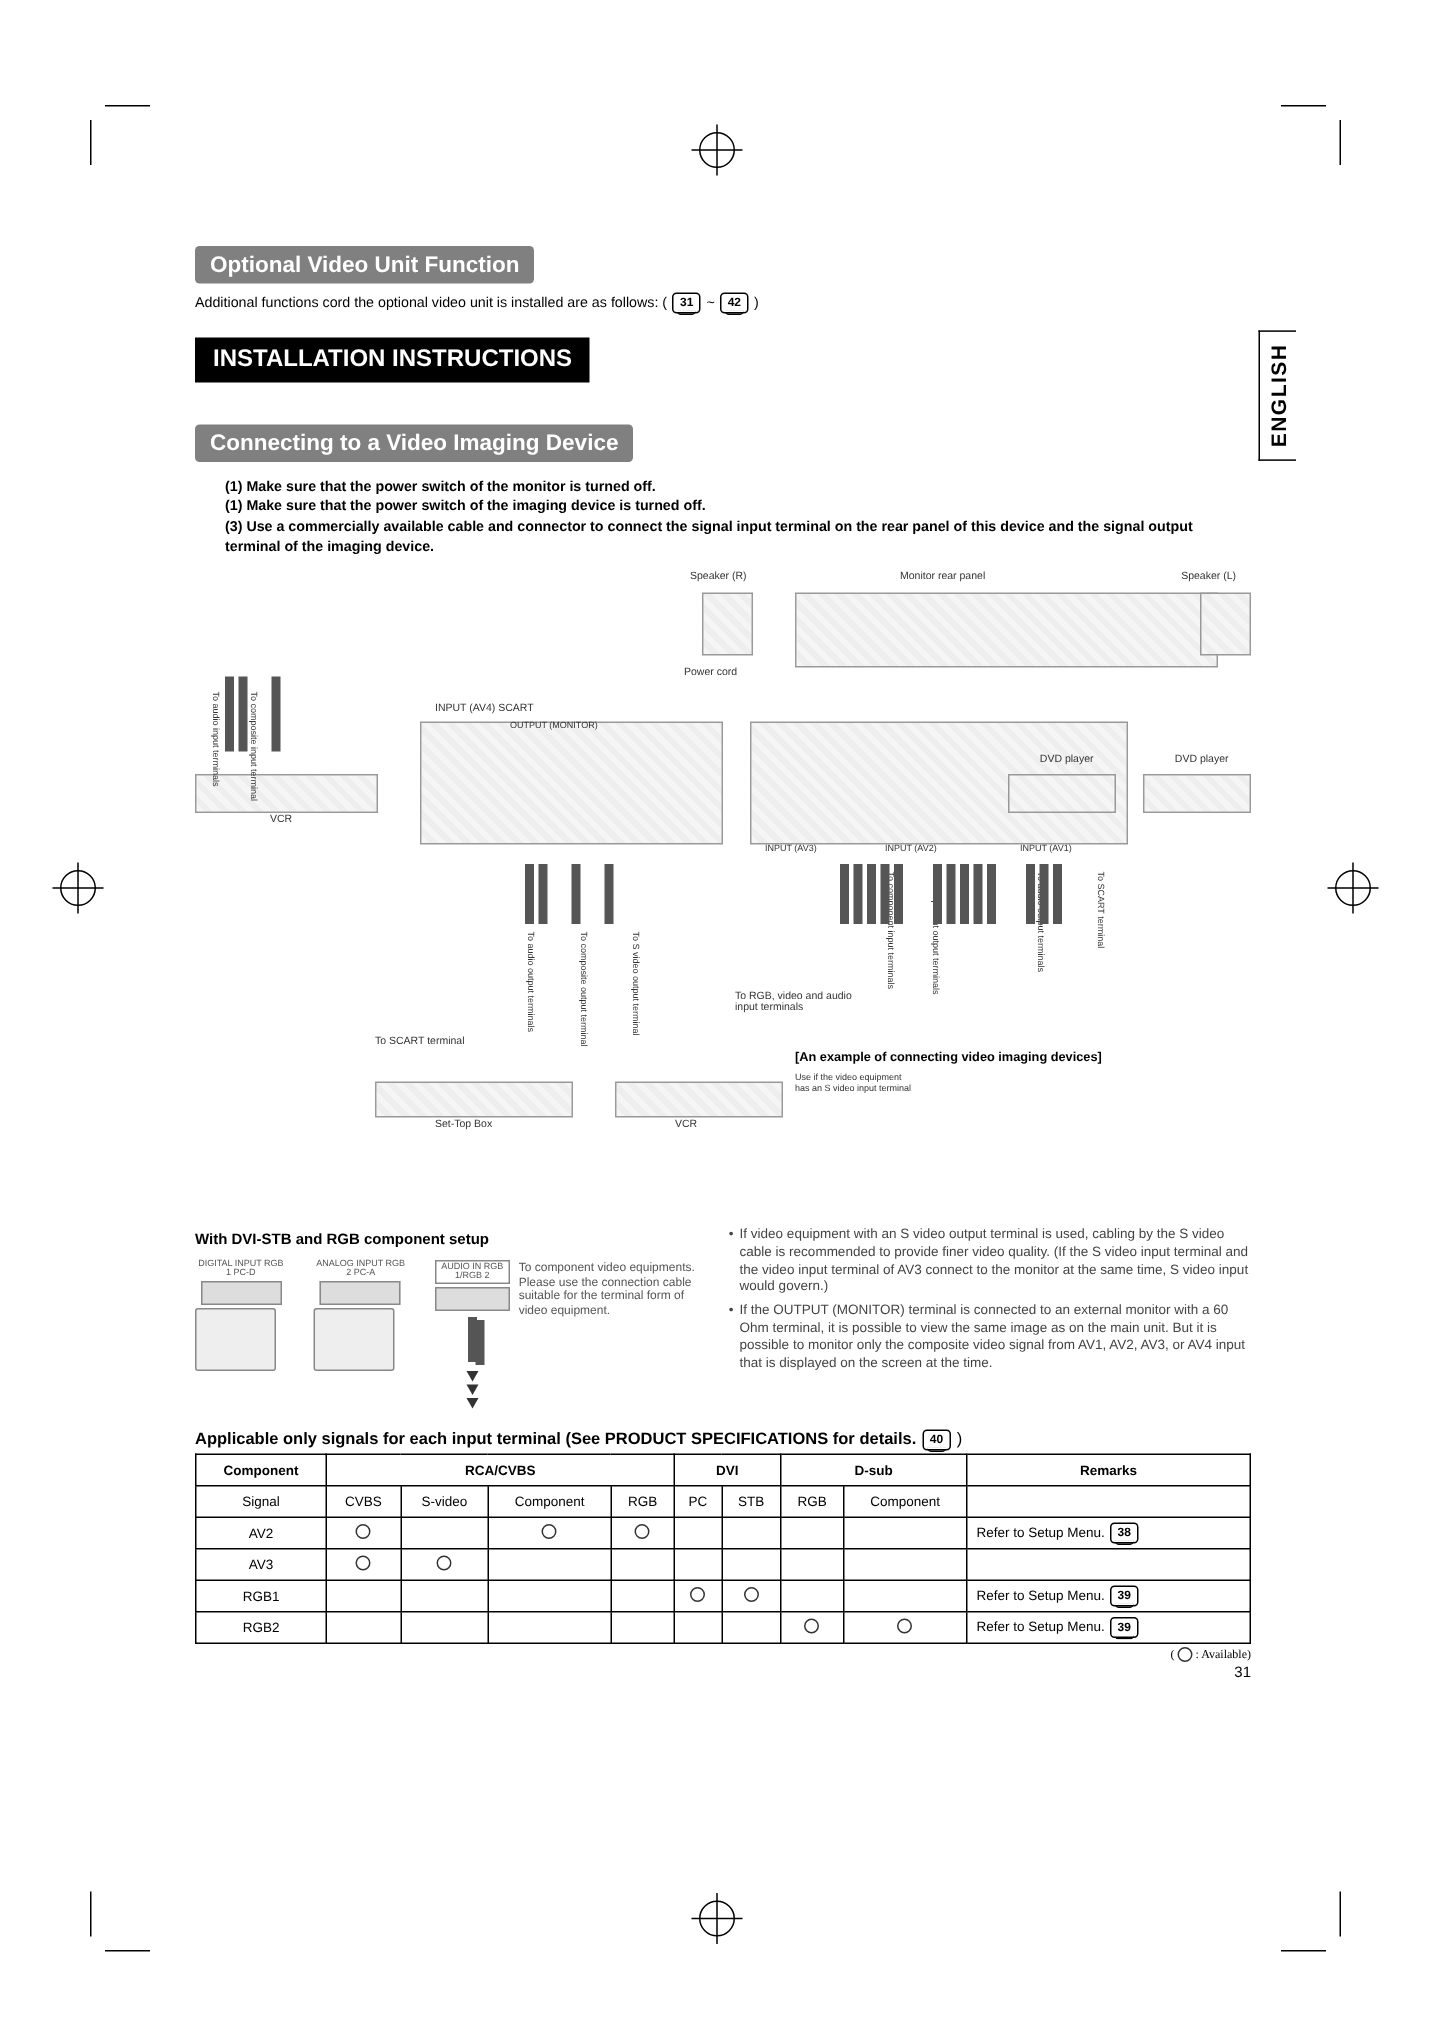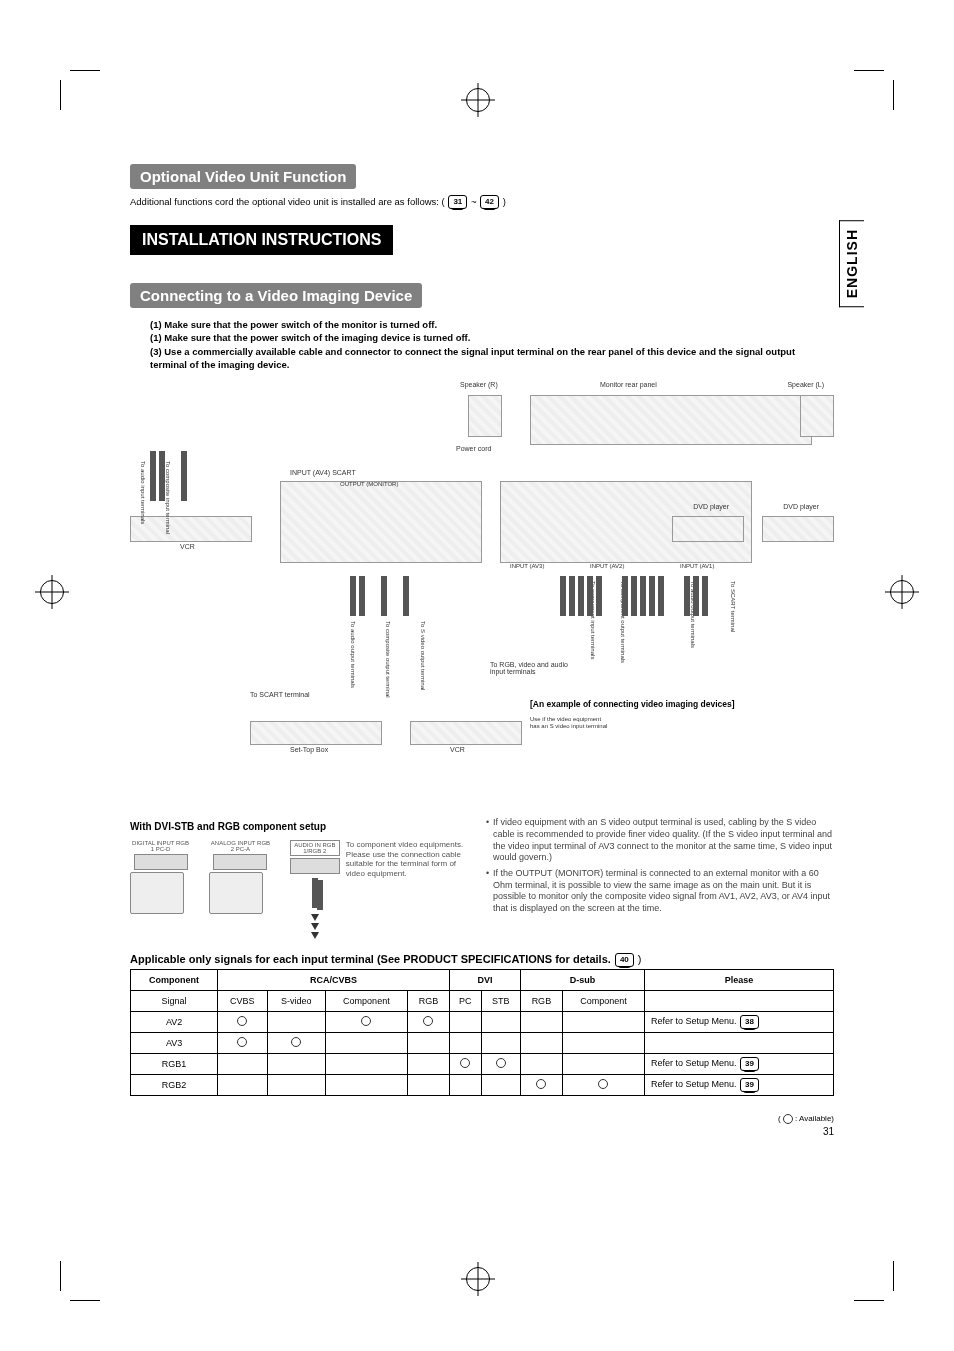--- a/index.html
+++ b/index.html
@@ -132,21 +132,21 @@
     position: relative;
   }
   .pagebox::after{
     content:"";
     position:absolute;
     left:2px; right:2px; bottom:-2px;
     height:2px;
     border-bottom:1px solid #000;
     border-radius:0 0 3px 3px;
   }
-  .avail-note { font-size: 8px; text-align: right; margin-top: 18px; }
+  .avail-note { font-size: 8px; text-align: right; margin-top: 2px; font-family: Liberation Serif, serif; }
   .pagenum { font-size: 10px; text-align: right; margin-top: 2px; }
   .corner {
     position:absolute; width:40px; height:40px;
   }
   .corner .v { position:absolute; background:#000; width:1px; height:30px; }
   .corner .h { position:absolute; background:#000; height:1px; width:30px; }
   .reg-mark {
     position:absolute;
     width:22px; height:22px;
     border:1px solid #000;
@@ -354,21 +354,21 @@
     <span style="font-weight:normal;"> )</span>
   </div>
 
   <table class="sig">
     <tbody>
         <tr>
       <th>Component</th>
       <th colspan="4">RCA/CVBS</th>
       <th colspan="2">DVI</th>
       <th colspan="2">D-sub</th>
-      <th style="width:180px;">Please</th>
+      <th style="width:180px;">Remarks</th>
     </tr>
     <tr>
       <td>Signal</td>
       <td>CVBS</td>
       <td>S-video</td>
       <td>Component</td>
       <td>RGB</td>
       <td>PC</td>
       <td>STB</td>
       <td>RGB</td>

